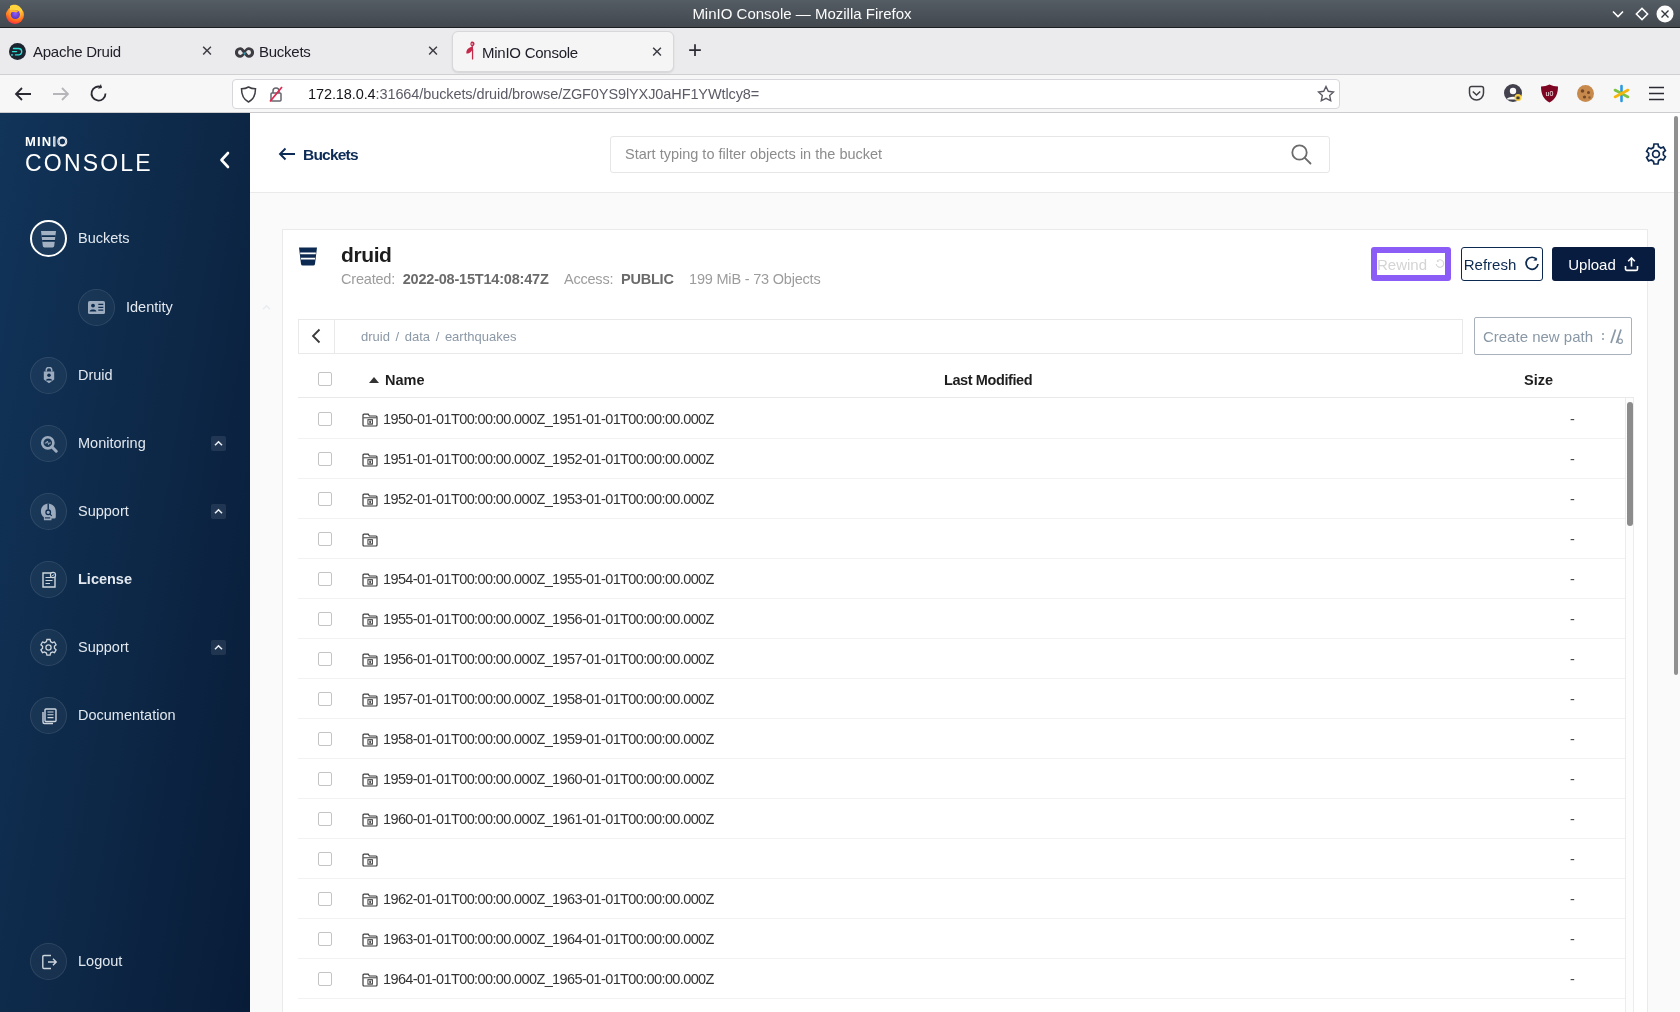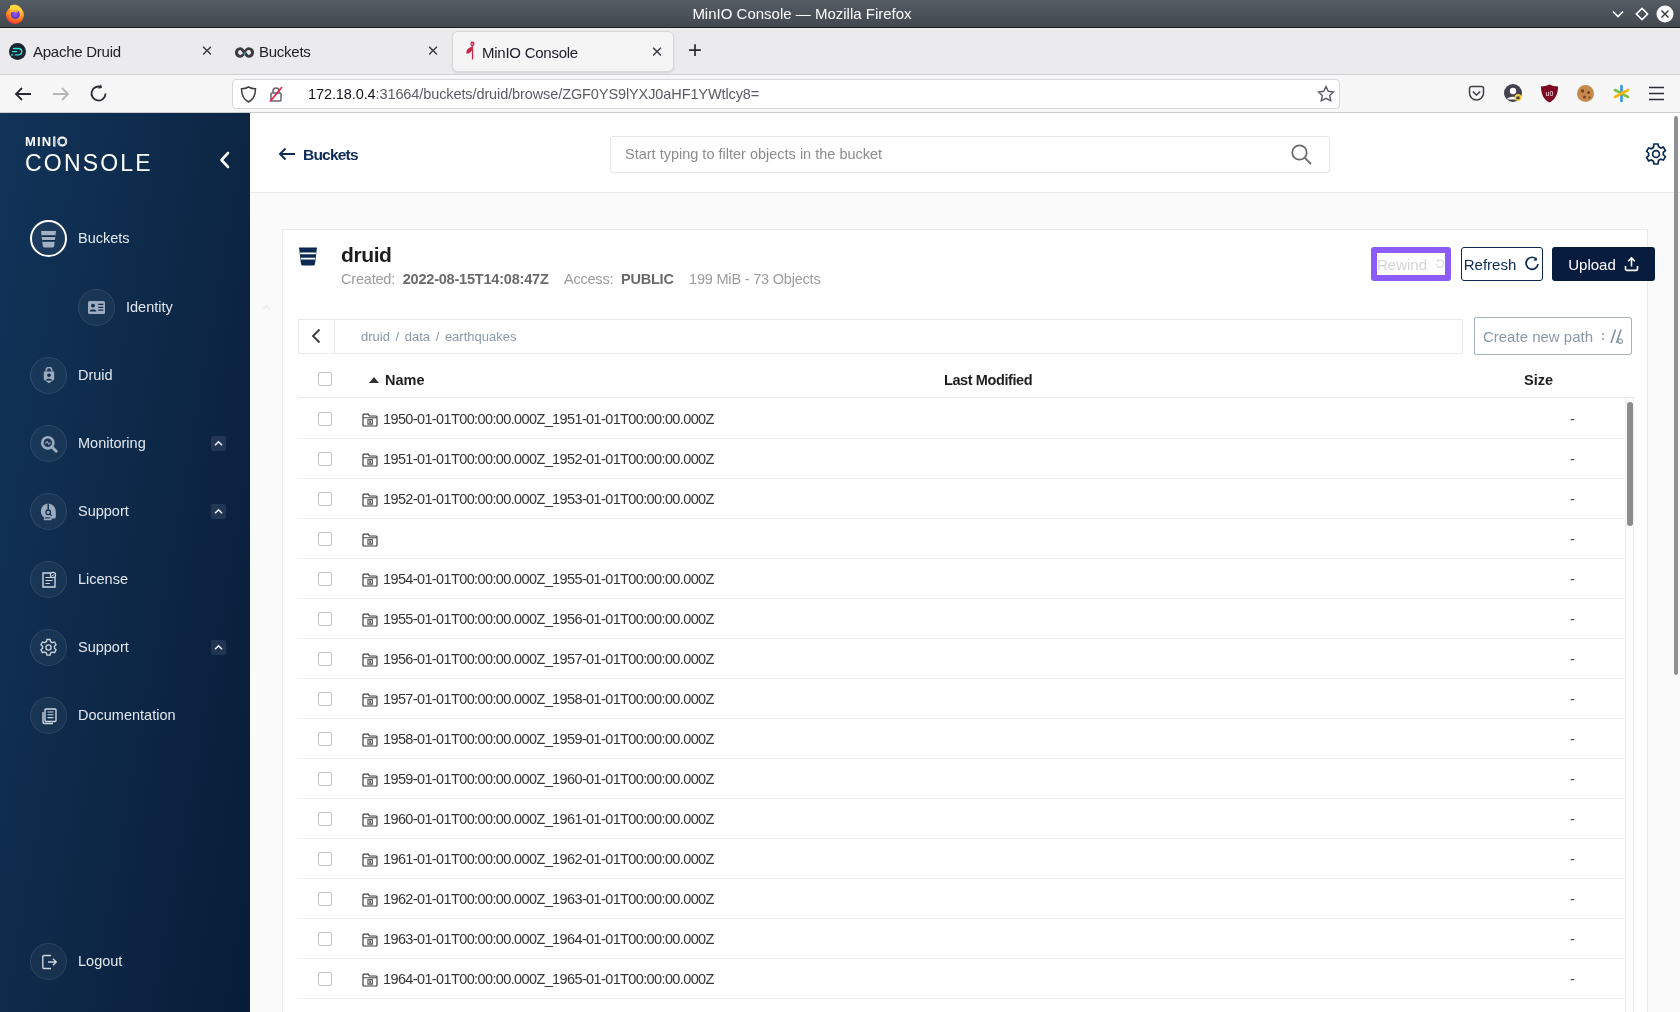--- a/index.html
+++ b/index.html
@@ -274,21 +274,21 @@
         <circle cx="8.2" cy="9.3" r="2.3" stroke="#0d2c50" stroke-width="1.3" fill="none"></circle>
         <path d="M10 11.1 L11.7 12.8" stroke="#0d2c50" stroke-width="1.2"></path>
         <path d="M4.9 14.9 H10.2" stroke="#0d2c50" stroke-width="1.1"></path>
       </svg>
     </span>
   <span class="mlabel">Support</span>
   <span class="mchev"><svg width="15" height="15" viewBox="0 0 15 15">
         <path d="M4 9.2 L7.5 5.8 L11 9.2" stroke="#e8edf2" stroke-width="1.6" fill="none"></path>
       </svg></span>
 </div>
-<div class="mitem" style="top:561px;">
+<div class="mitem" style="top:561px;font-weight:bold;">
   <span class="mcirc">
       <svg width="18" height="18" viewBox="0 0 18 18">
         <path d="M3 2 H12 L15 5 V16 H3 Z" stroke="#cdd5dd" stroke-width="1.4" fill="none"></path>
         <path d="M5.5 6.5 H12.5 M5.5 9.5 H12.5 M5.5 12.5 H10" stroke="#cdd5dd" stroke-width="1.2"></path>
         <circle cx="13" cy="4" r="2.6" fill="#10335a" stroke="#cdd5dd" stroke-width="1.1"></circle>
         <path d="M11.9 4 L12.7 4.9 L14.2 3.2" stroke="#cdd5dd" stroke-width="1" fill="none"></path>
       </svg>
     </span>
   <span class="mlabel">License</span>
 </div>
@@ -504,21 +504,20 @@
     <span class="sz">-</span>
   </div>
     <div class="row" style="top:440px;">
     <span class="cb"></span>
     <span class="fic"><svg width="16" height="15" viewBox="0 0 16 15">
           <path d="M1 3.2 a1 1 0 0 1 1-1 H6.2 L7.4 4 H14 a1 1 0 0 1 1 1 V13 a1 1 0 0 1-1 1 H2 a1 1 0 0 1-1-1 Z" stroke="#3d3d3d" stroke-width="1.2" fill="none"></path>
           <path d="M1.4 5.8 H14.6" stroke="#3d3d3d" stroke-width="1"></path>
           <rect x="5.9" y="7.6" width="4.6" height="4.6" stroke="#3d3d3d" stroke-width="0.9" fill="#fff"></rect>
           <path d="M6.8 8.5 L9.6 11.7 M9.6 8.5 L6.8 11.7 M8.2 8.2 V12" stroke="#3d3d3d" stroke-width="0.75"></path>
         </svg></span>
-    <span class="fn">1961-01-01T00:00:00.000Z_1962-01-01T00:00:00.000Z</span>
     <span class="sz">-</span>
   </div>
     <div class="row" style="top:480px;">
     <span class="cb"></span>
     <span class="fic"><svg width="16" height="15" viewBox="0 0 16 15">
           <path d="M1 3.2 a1 1 0 0 1 1-1 H6.2 L7.4 4 H14 a1 1 0 0 1 1 1 V13 a1 1 0 0 1-1 1 H2 a1 1 0 0 1-1-1 Z" stroke="#3d3d3d" stroke-width="1.2" fill="none"></path>
           <path d="M1.4 5.8 H14.6" stroke="#3d3d3d" stroke-width="1"></path>
           <rect x="5.9" y="7.6" width="4.6" height="4.6" stroke="#3d3d3d" stroke-width="0.9" fill="#fff"></rect>
           <path d="M6.8 8.5 L9.6 11.7 M9.6 8.5 L6.8 11.7 M8.2 8.2 V12" stroke="#3d3d3d" stroke-width="0.75"></path>
         </svg></span>

